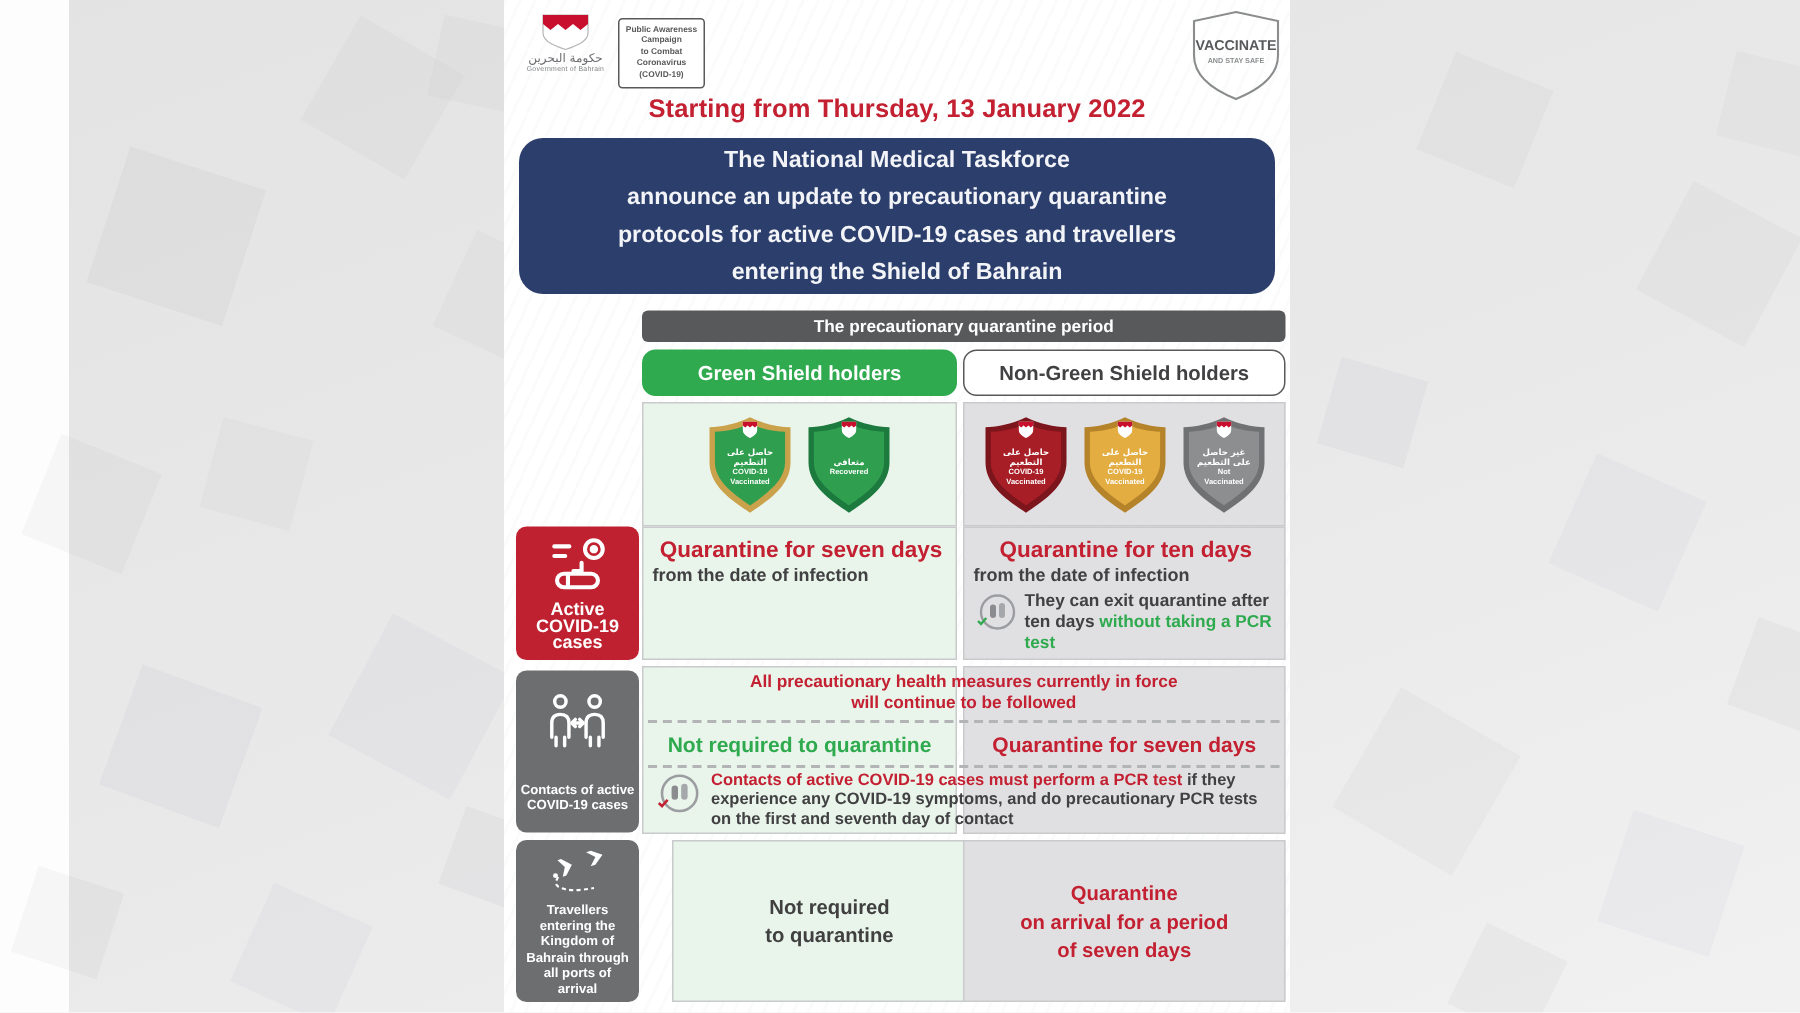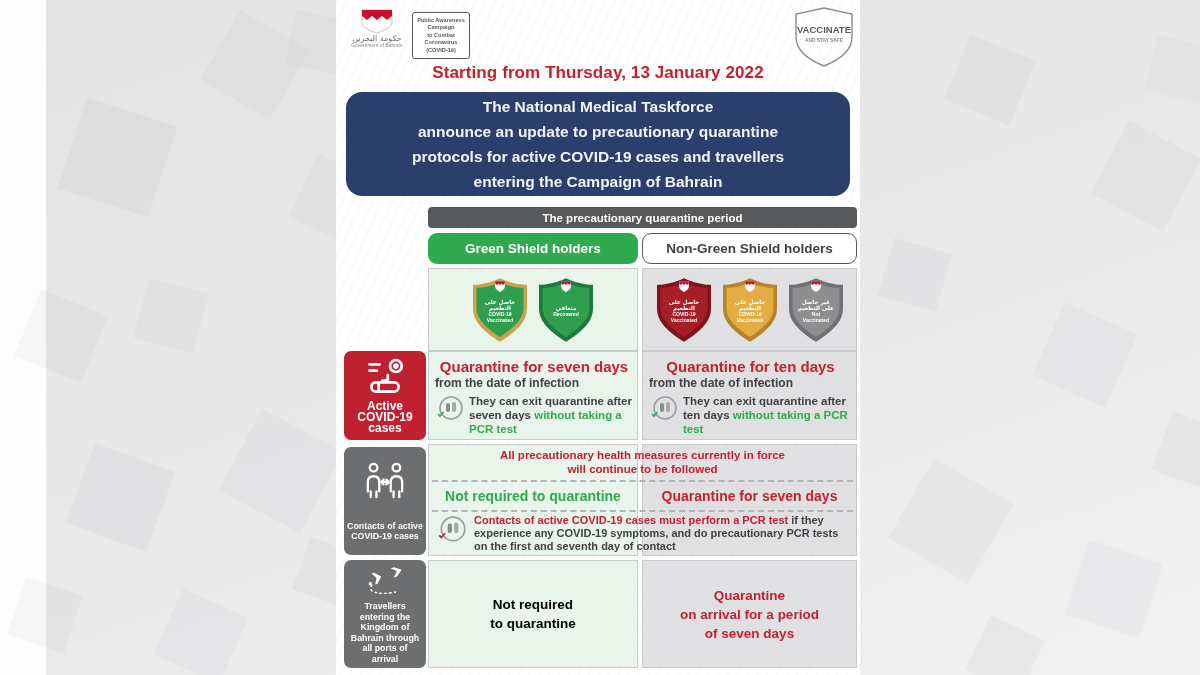--- a/index.html
+++ b/index.html
@@ -128,21 +128,21 @@
         <text x="36" y="37" text-anchor="middle" font-size="4.8" font-weight="bold" fill="#8a8c8e" font-family="Liberation Sans, sans-serif">AND STAY SAFE</text>
       </svg>
     </div>
 
     <div class="date-heading">Starting from Thursday, 13 January 2022</div>
 
     <div class="navy-box">
       <div>The National Medical Taskforce</div>
       <div>announce an update to precautionary  quarantine</div>
       <div>protocols for active COVID-19 cases and travellers</div>
-      <div>entering the Campaign of Bahrain</div>
+      <div>entering the Shield of Bahrain</div>
     </div>
 
     <div class="caption-pill">The precautionary quarantine period</div>
 
     <div class="hdr-pill hdr-green">Green Shield holders</div>
     <div class="hdr-pill hdr-nongreen">Non-Green Shield holders</div>
 
     <div class="cell cell-green shield-cell col-l">
       <div class="badge"><svg viewBox="0 0 100 110">
        <path d="M50 2 C36 9 18 13 5 13 L5 52 C5 77 27 93 50 108 C73 93 95 77 95 52 L95 13 C82 13 64 9 50 2 Z" fill="#c9a24b"></path>
@@ -217,31 +217,20 @@
           <line x1="17" y1="28" x2="17" y2="38"></line>
       </svg>
       <div class="side-label" style="font-size:12px; line-height:11px; margin-top:4px;">Active
 COVID-19
 cases</div>
     </div>
 
     <div class="cell cell-green r1-cell col-l">
       <div class="r1-headline">Quarantine for seven days</div>
       <div class="r1-sub">from the date of infection</div>
-      <div class="r1-note">
-        <svg class="pcr-icon" width="30" height="30" viewBox="0 0 30 30">
-          <circle cx="16" cy="14" r="11" fill="none" stroke="#9b9da0" stroke-width="1.6"></circle>
-          <rect x="11" y="9" width="4" height="9" rx="2" fill="#8a8c8e"></rect>
-          <rect x="17" y="8" width="4" height="10" rx="2" fill="#a5a7aa"></rect>
-          <path d="M3 20 l2 2 l3.5 -4" stroke="#2faa4f" stroke-width="1.6" fill="none"></path>
-        </svg>
-        <div class="r1-note-text">
-          <span>They can exit quarantine after seven days </span><span class="green-hl">without taking a PCR test</span>
-        </div>
-      </div>
     </div>
 
     <div class="cell cell-gray r1-cell col-r">
       <div class="r1-headline">Quarantine for ten days</div>
       <div class="r1-sub">from the date of infection</div>
       <div class="r1-note">
         <svg class="pcr-icon" width="30" height="30" viewBox="0 0 30 30">
           <circle cx="16" cy="14" r="11" fill="none" stroke="#9b9da0" stroke-width="1.6"></circle>
           <rect x="11" y="9" width="4" height="9" rx="2" fill="#8a8c8e"></rect>
           <rect x="17" y="8" width="4" height="10" rx="2" fill="#a5a7aa"></rect>
@@ -300,20 +289,20 @@
         <circle cx="8" cy="21" r="1.8" fill="#fff"></circle>
       </svg>
       <div class="side-label" style="font-size:8.8px; line-height:10.5px; margin-top:3px;">Travellers
 entering the
 Kingdom of
 Bahrain through
 all  ports of
 arrival</div>
     </div>
 
-    <div class="cell cell-green r3-cell col-l" style="color:#000000; font-size:13.5px; line-height:19px;">Not required
+    <div class="cell cell-green r3-cell col-l" style="color:#404040; font-size:13.5px; line-height:19px;margin-left:20px;">Not required
 to quarantine</div>
     <div class="cell cell-gray r3-cell col-r" style="color:#c32032; font-size:13.5px; line-height:19px;">Quarantine
 on arrival for a period
 of seven days</div>
 
   </div>
 </div>
 
 </body></html>

